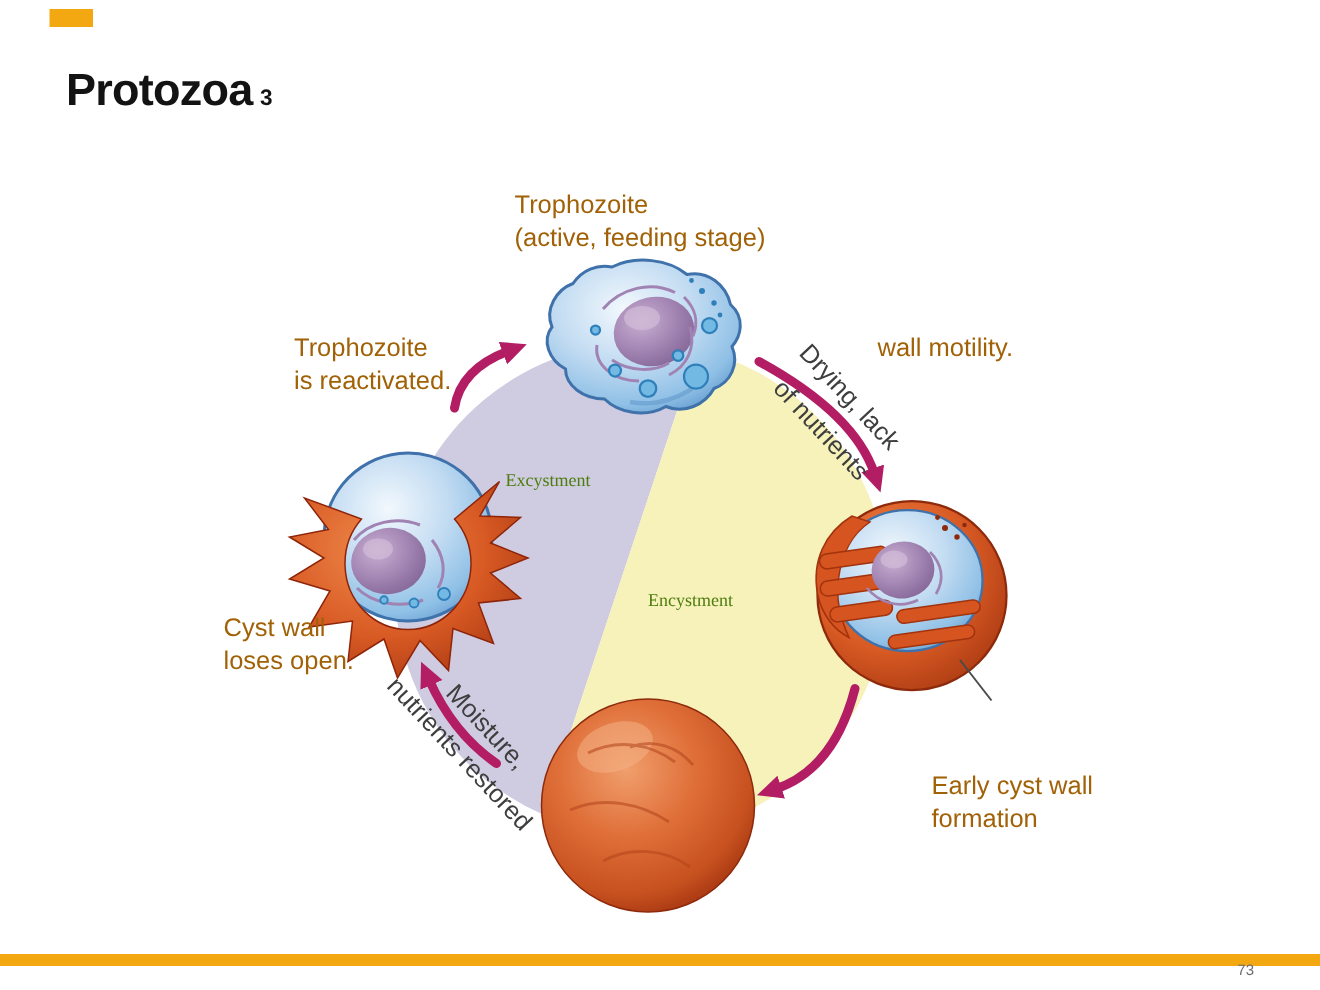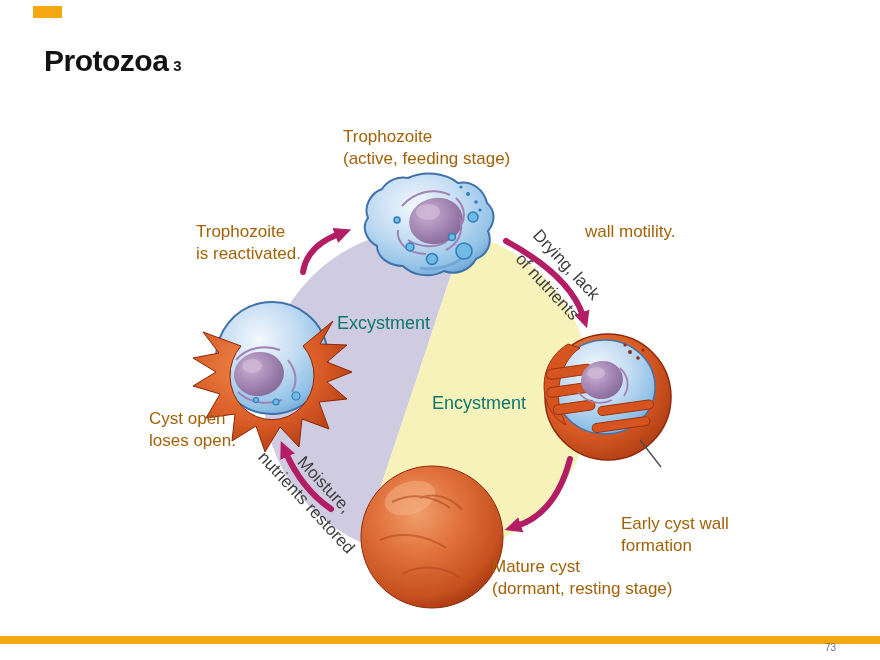--- a/index.html
+++ b/index.html
@@ -5,21 +5,21 @@
   html,body{margin:0;padding:0;}
   body{width:880px;height:660px;background:#ffffff;position:relative;overflow:hidden;
        font-family:"Liberation Sans",sans-serif;}
   #stage{position:absolute;left:0;top:0;width:844px;height:660px;}
   svg#art{position:absolute;left:0;top:0;}
   .slide-title{position:absolute;left:44px;top:44px;font-size:30px;font-weight:bold;
                color:#131313;letter-spacing:-0.5px;}
   .title-idx{font-size:15px;font-weight:bold;vertical-align:baseline;margin-left:5px;}
   .lbl{position:absolute;font-size:17px;line-height:22px;color:#a16207;}
   .lbl span{display:block;}
-  .proc{position:absolute;font-size:18px;color:#0f766e;white-space:nowrap;}
+  .proc{position:absolute;font-size:12px;color:#4d7c0f;white-space:nowrap;font-family:Liberation Serif, serif;}
   .rot{position:absolute;font-size:17px;color:#3e3e3e;white-space:nowrap;
        transform:translate(-50%,-50%) rotate(47deg);}
   .pagenum{position:absolute;right:8px;top:642px;font-size:10px;color:#6e6e6e;}
 </style>
 </head>
 <body>
 
 <div id="stage">
 
   <svg id="art" width="880" height="660" viewBox="0 0 880 660">
@@ -162,30 +162,26 @@
     <span>(active, feeding stage)</span>
   </div>
   <div class="lbl" style="left:585px;top:221px;">
     <span>wall motility.</span>
   </div>
   <div class="lbl" style="left:196px;top:221px;">
     <span>Trophozoite</span>
     <span>is reactivated.</span>
   </div>
   <div class="lbl" style="left:149px;top:408px;">
-    <span>Cyst open</span>
+    <span>Cyst wall</span>
     <span>loses open.</span>
   </div>
   <div class="lbl" style="left:621px;top:465px;margin-top:48px;">
     <span>Early cyst wall</span>
     <span>formation</span>
-  </div>
-  <div class="lbl" style="left:492px;top:556px;">
-    <span>Mature cyst</span>
-    <span>(dormant, resting stage)</span>
   </div>
 
   <div class="proc" style="left:337px;top:313px;">Excystment</div>
   <div class="proc" style="left:432px;top:393px;">Encystment</div>
 
   <div class="rot" style="left:566px;top:265px;">Drying, lack</div>
   <div class="rot" style="left:547px;top:287px;">of nutrients</div>
   <div class="rot" style="left:324px;top:485px;">Moisture,</div>
   <div class="rot" style="left:306px;top:503px;">nutrients restored</div>
 

